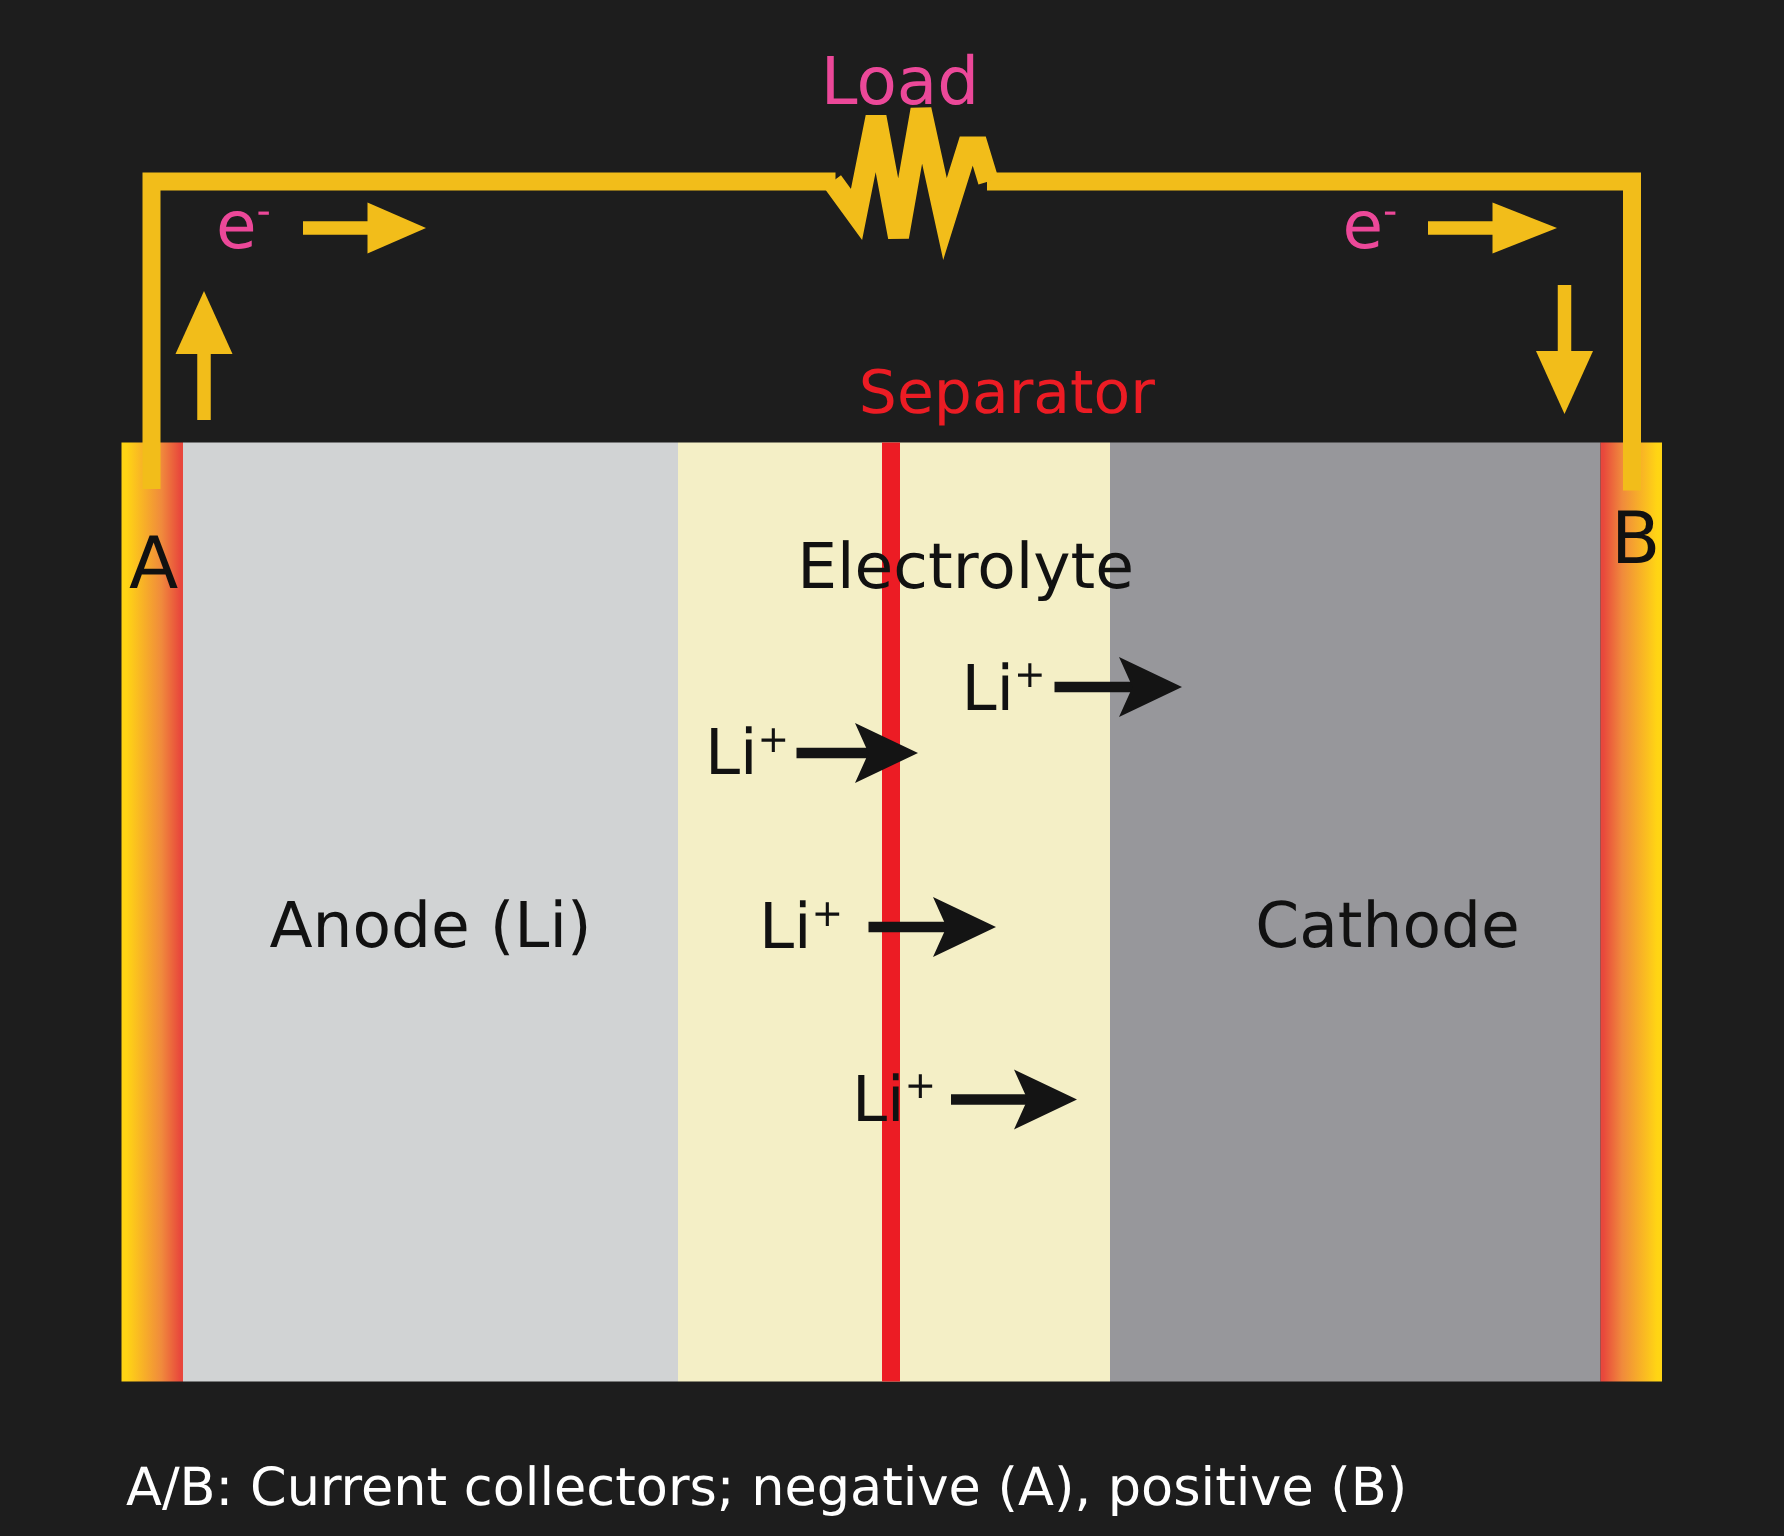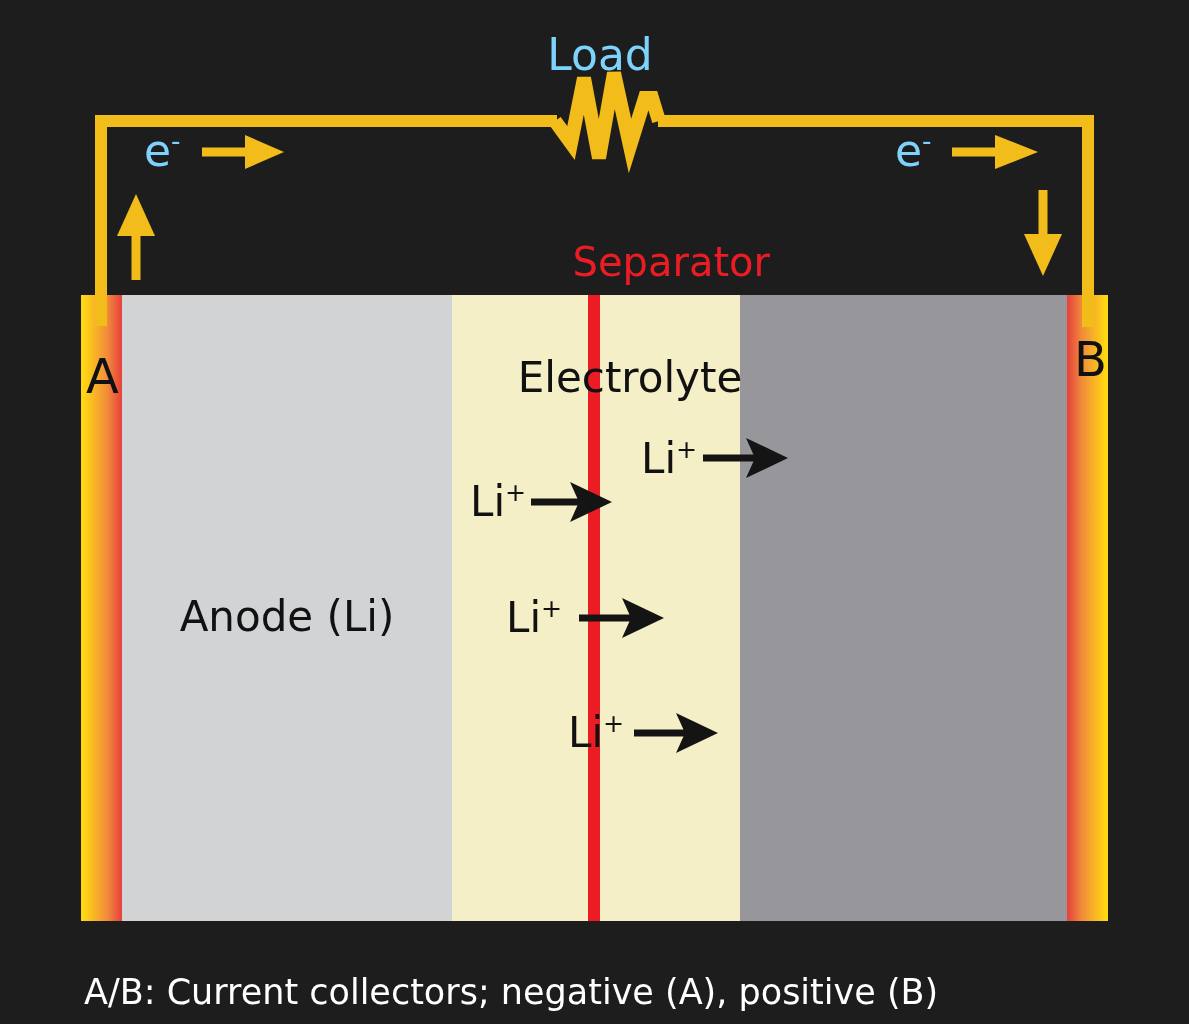--- a/index.html
+++ b/index.html
@@ -15,29 +15,29 @@
   .collector-a{left:81px;width:41px;background:linear-gradient(to right,#FFD514 8%,#F08A3C 65%,#E8473C 96%);}
   .anode{left:122px;width:330px;background:#D1D3D4;}
   .electrolyte{left:452px;width:288px;background:#F4EFC6;}
   .cathode{left:740px;width:327px;background:#97979B;}
   .collector-b{left:1067px;width:41px;background:linear-gradient(to left,#FFD514 8%,#F08A3C 65%,#E8473C 96%);}
   .separator-line{left:588px;width:12px;background:#EC1C24;}
   
   svg.overlay{position:absolute;left:0;top:0;pointer-events:none;}
   
   .label{position:absolute;color:#111;line-height:1.05;white-space:nowrap;}
-  .white{color:#7dd3fc;}
+  .white{color:#ec4899;}
   .red{color:#EC1C24;}
   .load-label{left:440px;top:32px;width:320px;font-size:44px;text-align:center;}
   .electron{font-size:44px;}
   .electron-left{left:144px;top:128px;}
   .electron-right{left:895px;top:128px;}
   sup{font-size:60%;vertical-align:super;line-height:0;}
   .separator-label{left:450px;top:241px;width:320px;font-size:40px;text-align:right;}
-  .electrolyte-label{left:470px;top:356px;width:320px;font-size:42px;text-align:center;}
+  .electrolyte-label{left:436px;top:356px;width:320px;font-size:42px;text-align:right;}
   .anode-label{left:122px;top:595px;width:330px;font-size:42px;text-align:center;}
   .cathode-label{left:760px;top:595px;width:330px;font-size:42px;text-align:center;}
   .collector-a-label{left:86px;top:351px;font-size:48px;}
   .collector-b-label{left:1074px;top:334px;font-size:48px;}
   .ion{font-size:42px;color:#111;}
   .ion-1{left:641px;top:437px;}
   .ion-2{left:470px;top:480px;}
   .ion-3{left:506px;top:596px;}
   .ion-4{left:568px;top:711px;}
   .caption{left:84px;top:974px;font-size:35px;color:#FFFFFF;}
@@ -105,20 +105,21 @@
   <div class="label white electron electron-left"><span>e</span><sup>-</sup></div>
 
   <div class="label white electron electron-right"><span>e</span><sup>-</sup></div>
 
   <div class="label red separator-label">Separator</div>
 
   <div class="label electrolyte-label">Electrolyte</div>
 
   <div class="label anode-label">Anode (Li)</div>
 
+  <div class="label cathode-label">Cathode</div>
 
   <div class="label collector-a-label">A</div>
 
   <div class="label collector-b-label">B</div>
 
   <div class="label ion ion-1"><span>Li</span><sup>+</sup></div>
 
   <div class="label ion ion-2"><span>Li</span><sup>+</sup></div>
 
   <div class="label ion ion-3"><span>Li</span><sup>+</sup></div>

